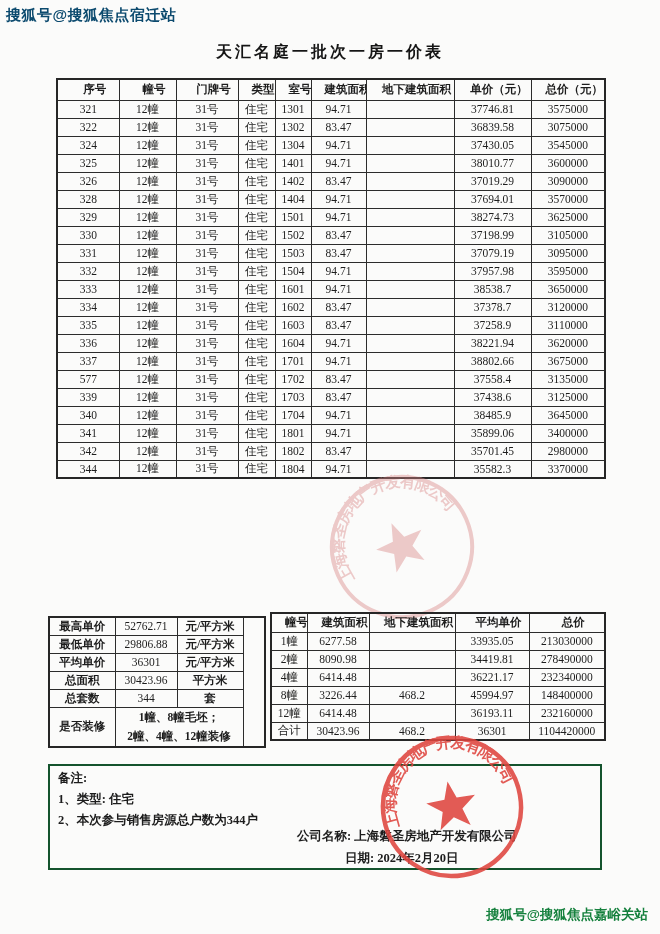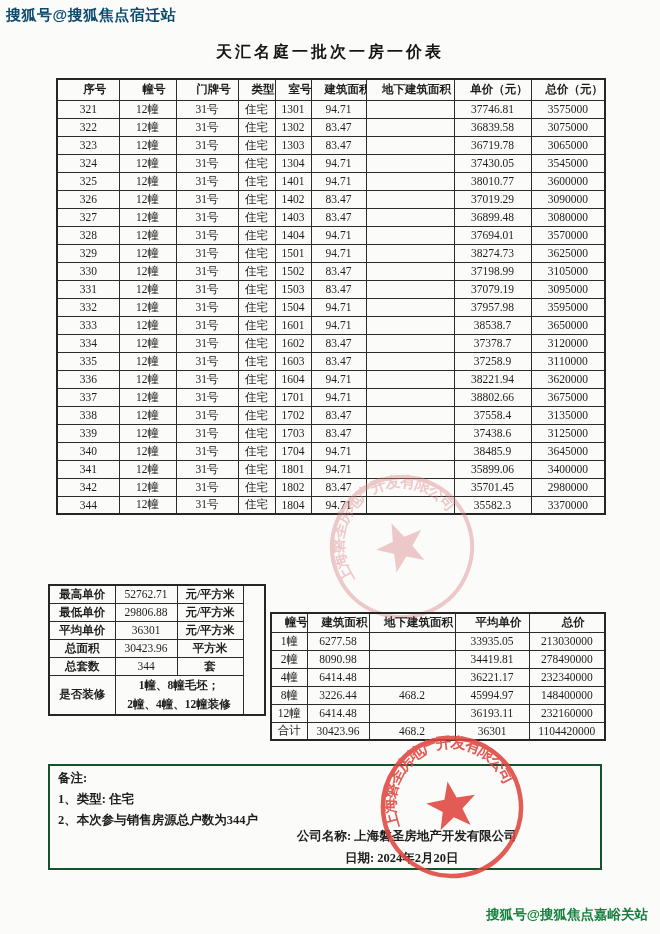--- a/index.html
+++ b/index.html
@@ -25,21 +25,21 @@
     overflow:hidden; white-space:nowrap; font-weight:400;
   }
   th { font-weight:600;padding-left:13px; }
   .main-table {
     position:absolute; left:56px; top:78px; width:548px;
     font-size:11.5px; border:2px solid #262626;
   }
   .main-table th { height:21px; }
   .main-table td { height:18px; }
   .sum-left {
-    position:absolute; left:48px; top:584px; width:216px;
+    position:absolute; left:48px; top:616px; width:216px;
     font-size:11.5px; border:2px solid #262626;
   }
   .sum-left td { height:18px; }
   .sum-left td.lbl { font-weight:600; }
   .sum-left td.reno-val { height:40px; white-space:normal; font-weight:600; line-height:19px; }
   .sum-right {
     position:absolute; left:270px; top:612px; width:334px;
     font-size:11.5px; border:2px solid #262626;
   }
   .sum-right th { height:19px; }
@@ -108,31 +108,20 @@
         <td>12幢</td>
         <td>31号</td>
         <td>住宅</td>
         <td>1302</td>
         <td>83.47</td>
         <td></td>
         <td>36839.58</td>
         <td>3075000</td>
       </tr>
       <tr>
-        <td>323</td>
-        <td>12幢</td>
-        <td>31号</td>
-        <td>住宅</td>
-        <td>1303</td>
-        <td>83.47</td>
-        <td></td>
-        <td>36719.78</td>
-        <td>3065000</td>
-      </tr>
-      <tr>
         <td>324</td>
         <td>12幢</td>
         <td>31号</td>
         <td>住宅</td>
         <td>1304</td>
         <td>94.71</td>
         <td></td>
         <td>37430.05</td>
         <td>3545000</td>
       </tr>
@@ -152,31 +141,20 @@
         <td>12幢</td>
         <td>31号</td>
         <td>住宅</td>
         <td>1402</td>
         <td>83.47</td>
         <td></td>
         <td>37019.29</td>
         <td>3090000</td>
       </tr>
       <tr>
-        <td>327</td>
-        <td>12幢</td>
-        <td>31号</td>
-        <td>住宅</td>
-        <td>1403</td>
-        <td>83.47</td>
-        <td></td>
-        <td>36899.48</td>
-        <td>3080000</td>
-      </tr>
-      <tr>
         <td>328</td>
         <td>12幢</td>
         <td>31号</td>
         <td>住宅</td>
         <td>1404</td>
         <td>94.71</td>
         <td></td>
         <td>37694.01</td>
         <td>3570000</td>
       </tr>
@@ -273,21 +251,21 @@
         <td>12幢</td>
         <td>31号</td>
         <td>住宅</td>
         <td>1701</td>
         <td>94.71</td>
         <td></td>
         <td>38802.66</td>
         <td>3675000</td>
       </tr>
       <tr>
-        <td>338</td>
+        <td>577</td>
         <td>12幢</td>
         <td>31号</td>
         <td>住宅</td>
         <td>1702</td>
         <td>83.47</td>
         <td></td>
         <td>37558.4</td>
         <td>3135000</td>
       </tr>
       <tr>

